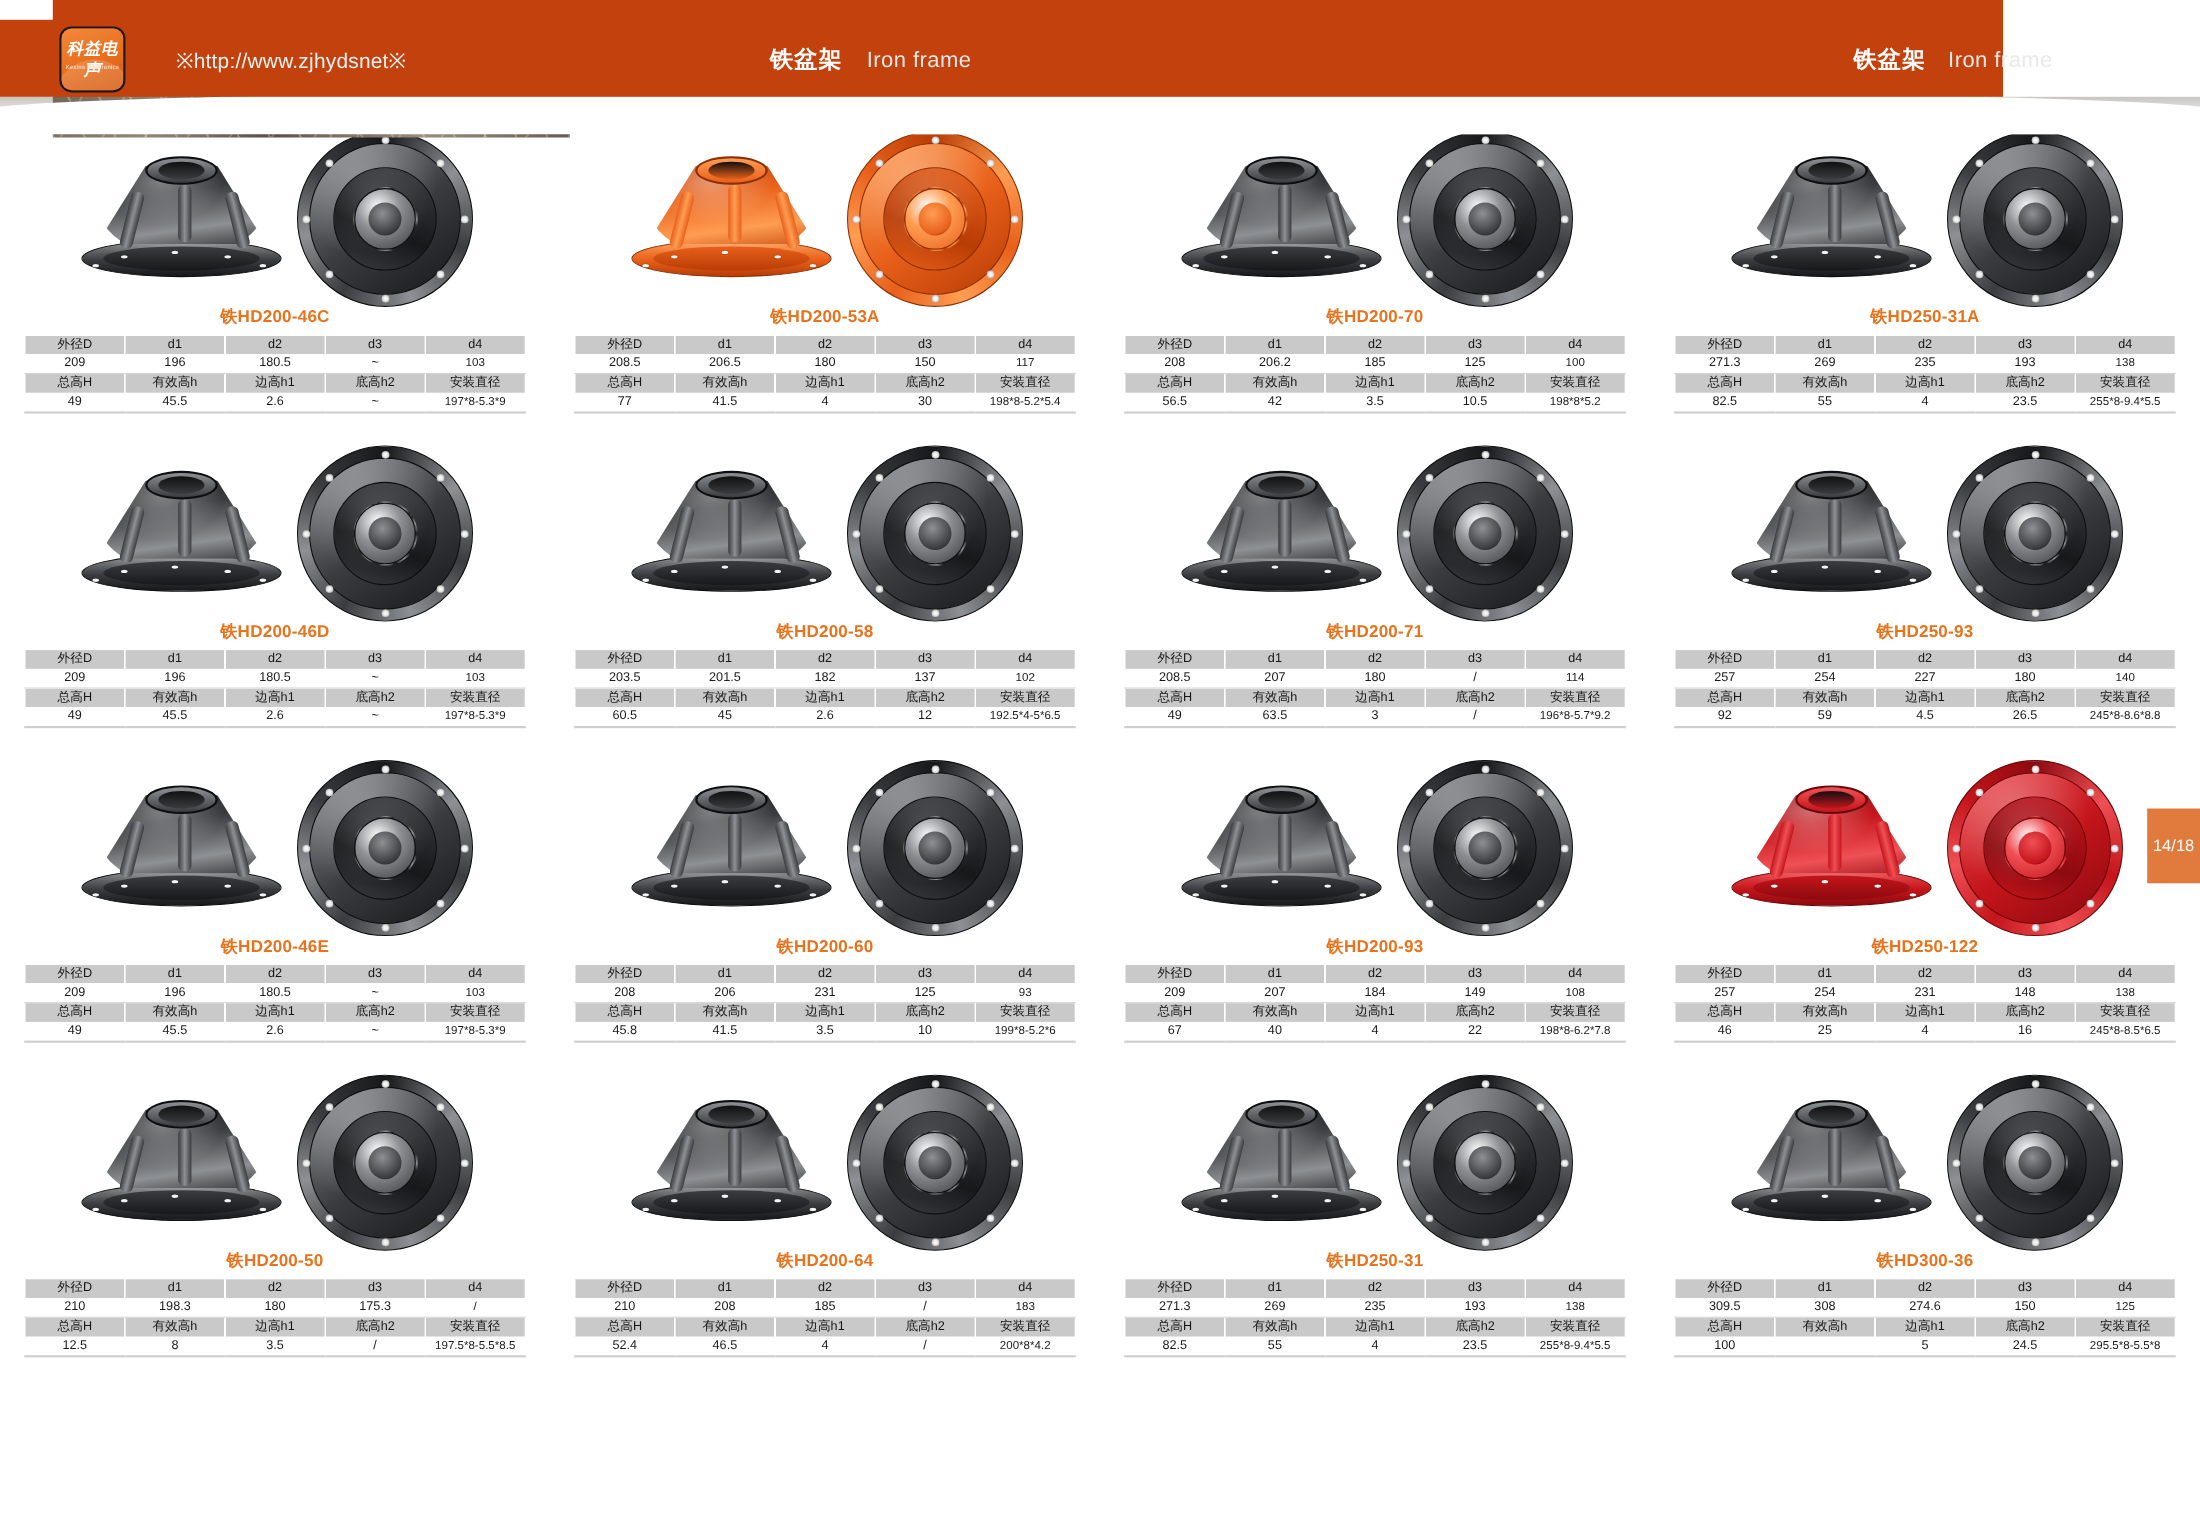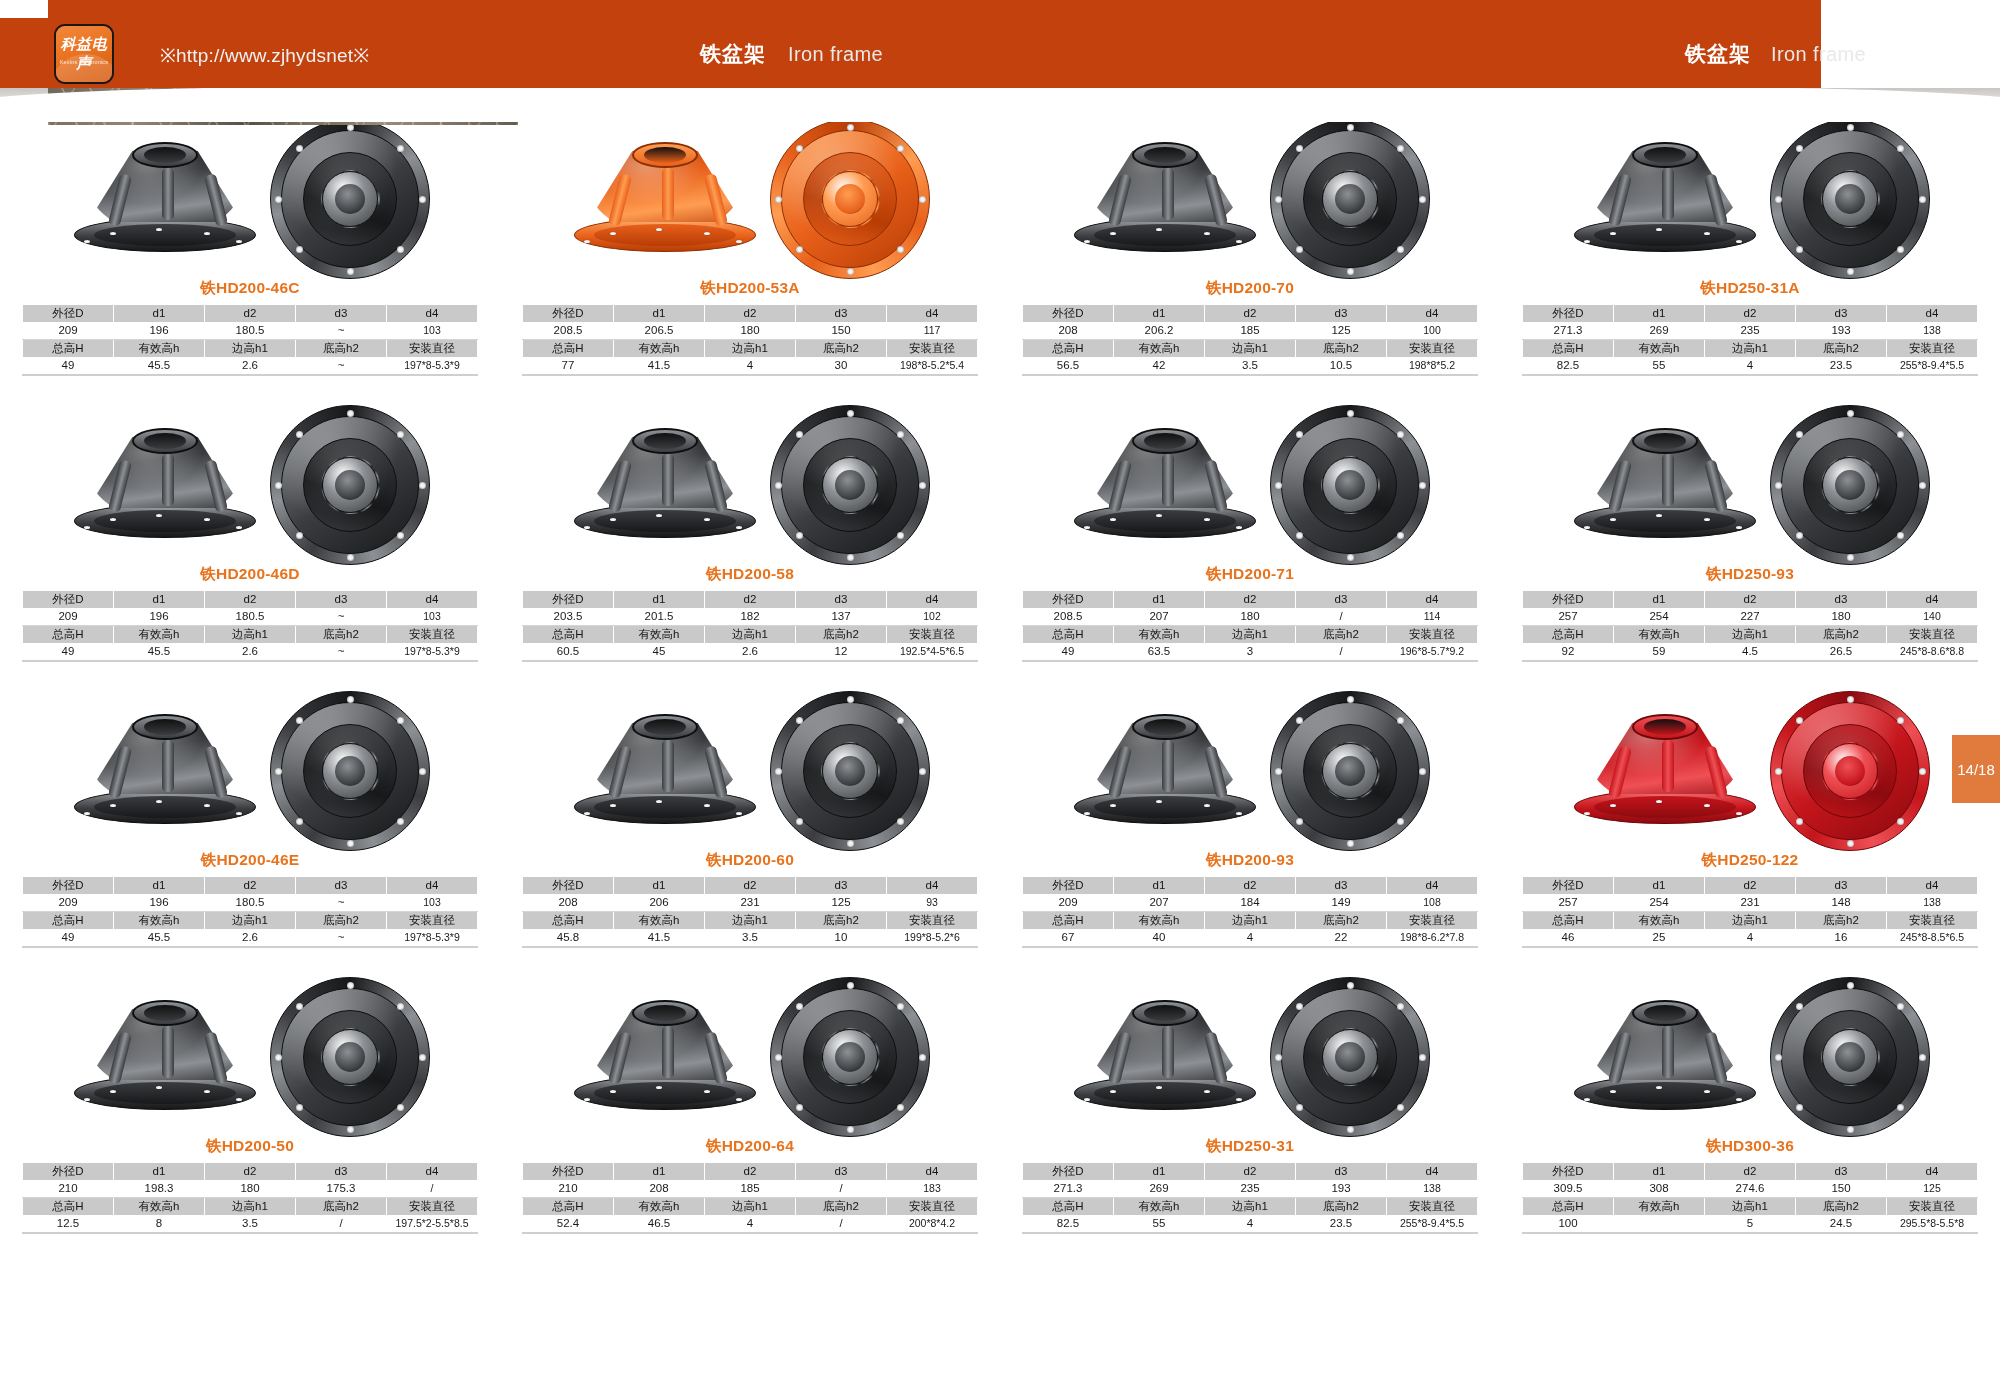--- a/index.html
+++ b/index.html
@@ -1306,21 +1306,21 @@
             <td class="">有效高h</td>
             <td class="">边高h1</td>
             <td class="">底高h2</td>
             <td class="wide">安装直径</td>
           </tr>
     <tr class="val last">
             <td class="">12.5</td>
             <td class="">8</td>
             <td class="">3.5</td>
             <td class="">/</td>
-            <td class="wide">197.5*2-5.5*8.5</td>
+            <td class="wide">197.5*8-5.5*8.5</td>
           </tr>
   </tbody>
       </table>
   </div>
     <div class="cell" style="--c1:#3a3c3f;--c2:#17181a;--c3:#8d9094;--c4:#0d0e0f;">
     <div class="imgs">
       <div class="img-box">
     <div class="cone">
       <div class="cone-rim"></div>
       <div class="cone-rim-in"></div>

